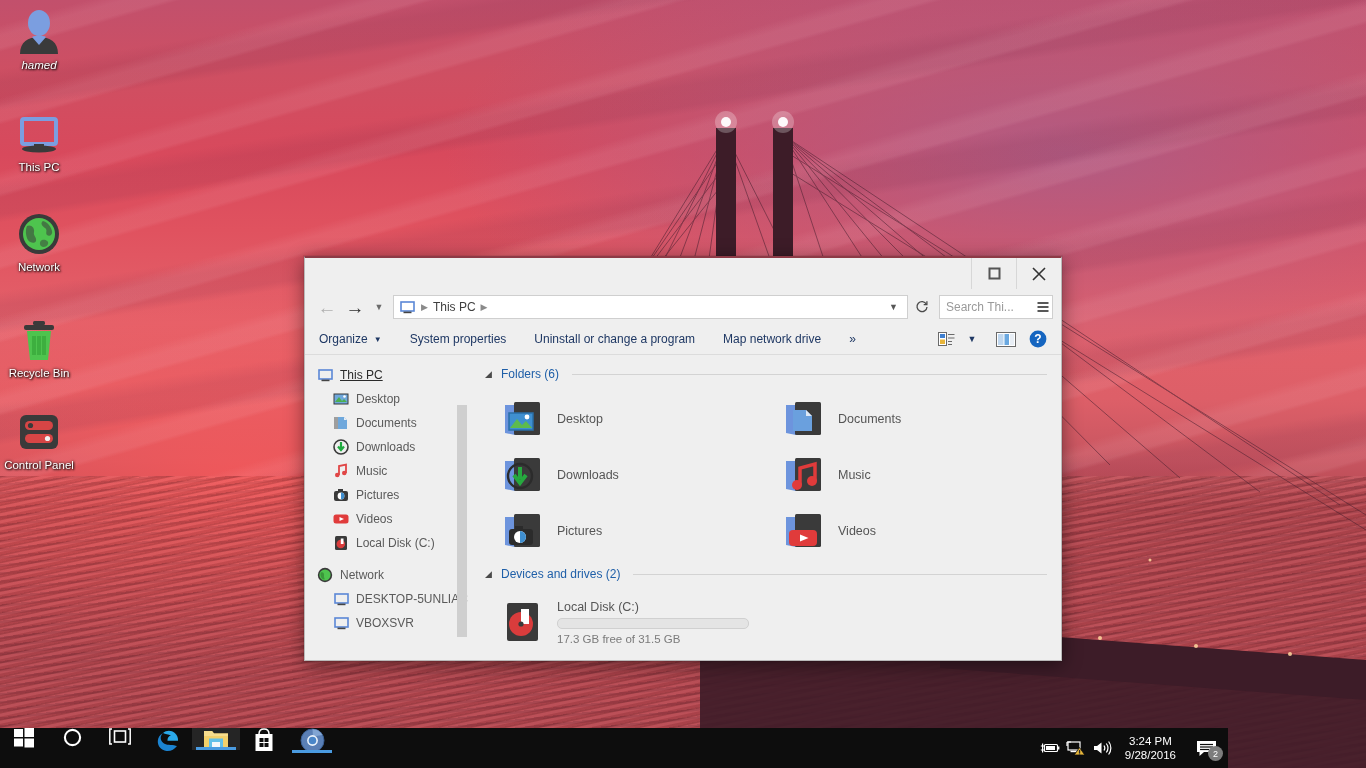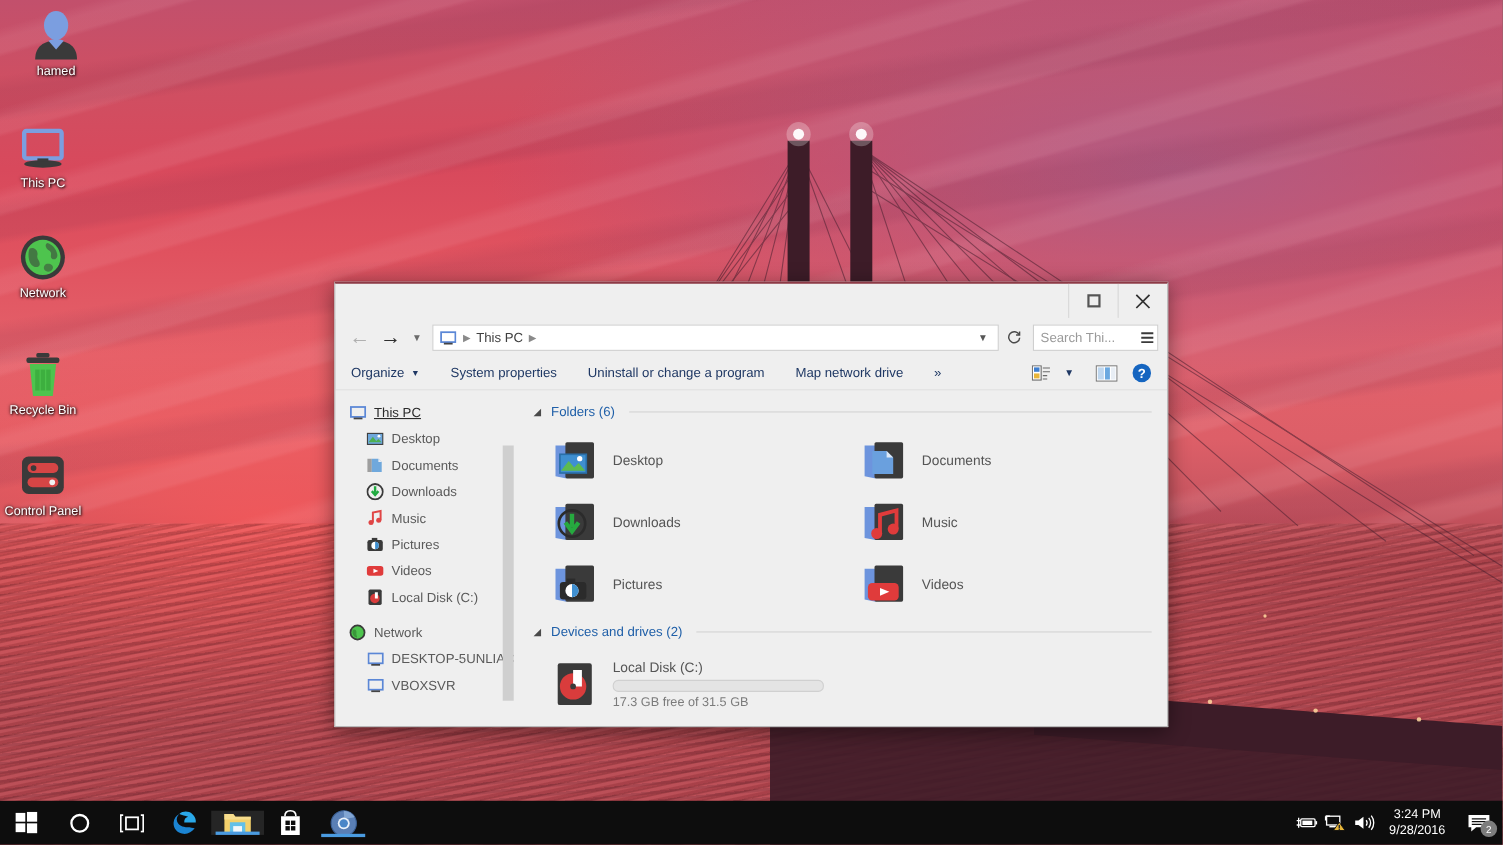--- a/index.html
+++ b/index.html
@@ -252,23 +252,23 @@
     width: 190px; height: 9px;
     background: #e4e4e4; border: 1px solid #d0d0d0;
     border-radius: 5px; overflow: hidden;
   }
   .bar-fill { height: 100%; background: #4a7fd4; border-radius: 5px 0 0 5px; }
   .drive-sub { font-size: 11.5px; color: #7b7b7b; }
 
   
   #taskbar {
     position: absolute; left: 0; bottom: 0;
-    width: 1366px; height: 40px;
+    width: 1228px; height: 40px;
     background: #0d0d0d;
-    display: flex; align-items: center;
+    display: flex; align-items: flex-start;
     z-index: 50;
   }
   .tb-start {
     width: 48px; display:flex; align-items:center; justify-content:center;
   }
   .tb-btn {
     width: 48px; display:flex; align-items:center; justify-content:center;
     position: relative;
   }
   .tb-app {
@@ -339,21 +339,21 @@
     <g fill="#ffd9a0" opacity="0.85">
       <circle cx="1011" cy="630" r="2"></circle>
         <circle cx="1100" cy="638" r="2"></circle>
       <circle cx="1196" cy="646" r="2"></circle>
         <circle cx="1290" cy="654" r="2"></circle>
       <circle cx="900" cy="545" r="1.5"></circle>
         <circle cx="1150" cy="560" r="1.5"></circle>
     </g>
   </svg>
 
-  <div class="desk-icon" style="left:14px; top:8px;">
+  <div class="desk-icon" style="left:2px; top:8px;font-style:italic;">
     <div class="glyph">
       <svg viewBox="0 0 48 48" width="48" height="48">
         <ellipse cx="24" cy="15" rx="11" ry="13" fill="#7b9ee0"></ellipse>
         <path d="M5 46 C5 34 13 29 24 29 C35 29 43 34 43 46 Z" fill="#3a3a3a"></path>
         <path d="M17 29 L24 37 L31 29 C29 28 26 27.5 24 27.5 C22 27.5 19 28 17 29 Z" fill="#7b9ee0"></path>
       </svg>
     </div>
     <div class="label">hamed</div>
   </div>
 

